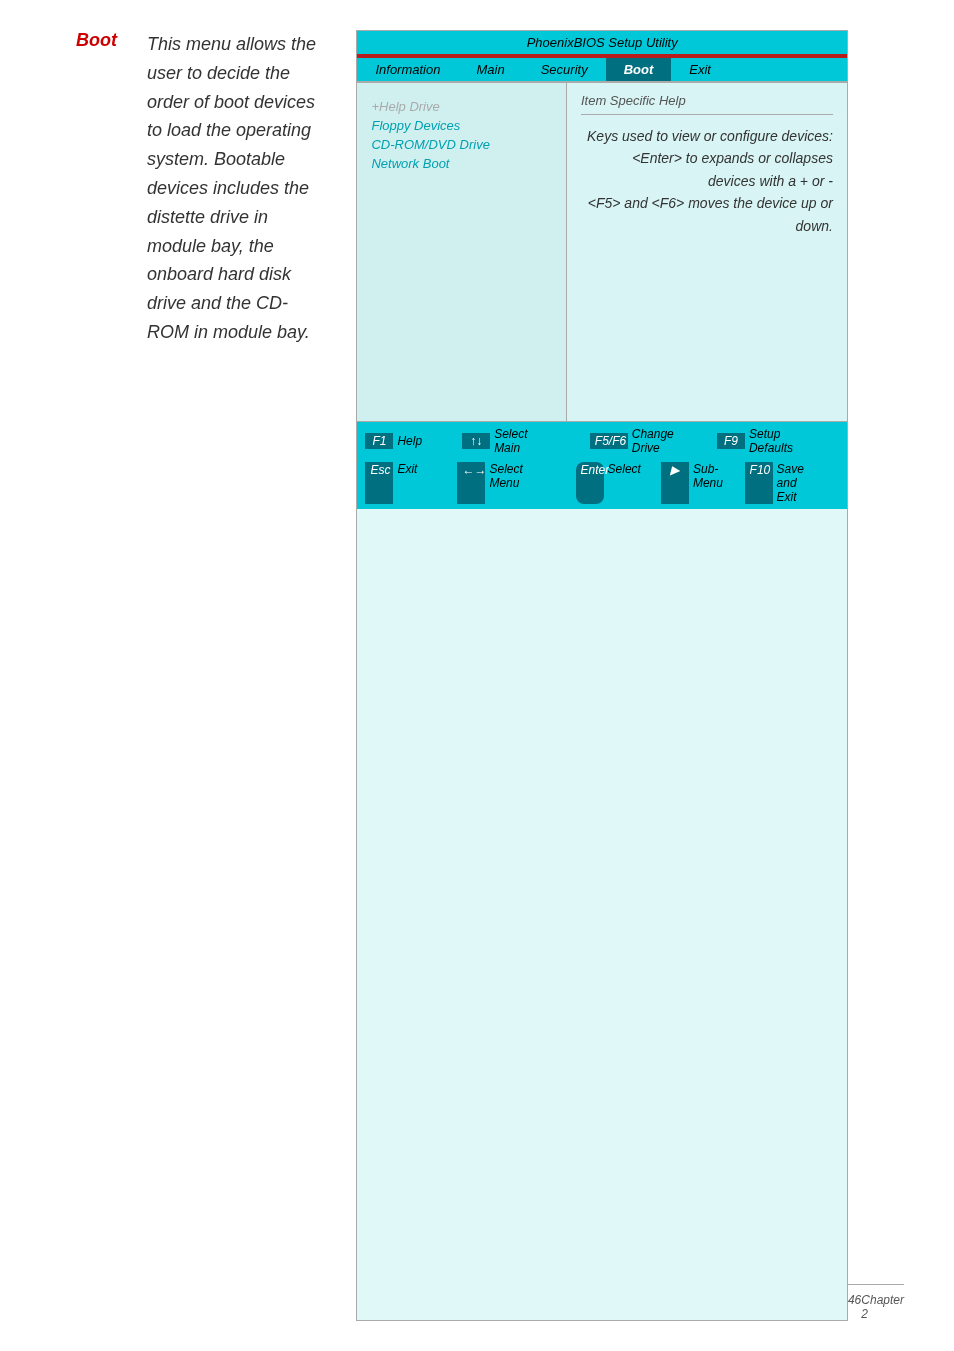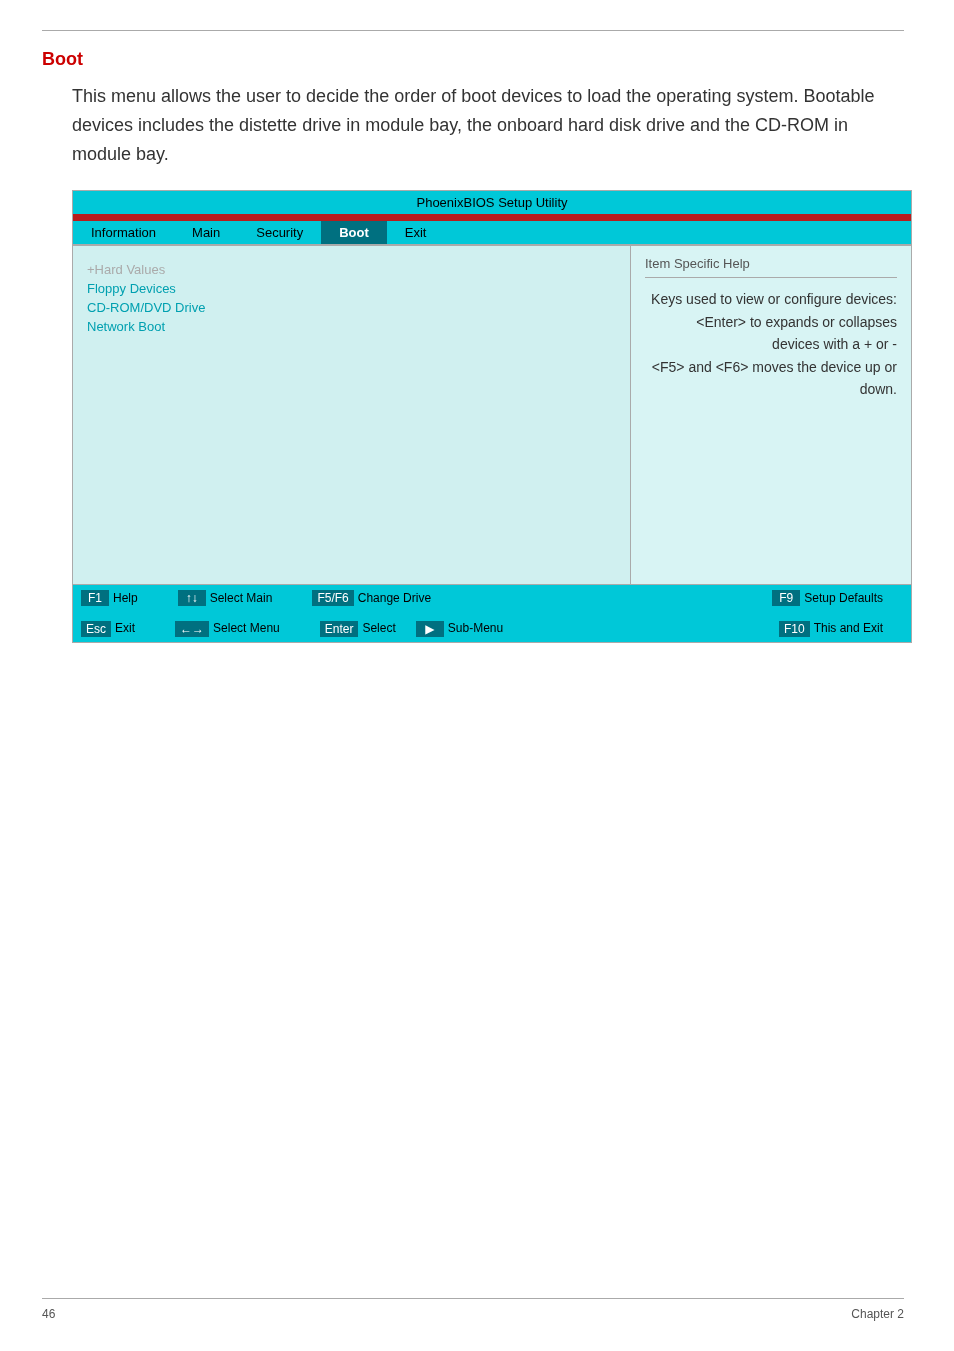--- a/index.html
+++ b/index.html
@@ -6,24 +6,25 @@
     body {
       background: #ffffff;
       font-family: Arial, Helvetica, sans-serif;
       font-size: 13px;
       color: #222;
       width: 954px;
       min-height: 1351px;
     }
 
     .page-wrapper {
-      padding: 30px 50px 30px 42px;
+      padding: 30px 50px 30px 76px;
       min-height: 1351px;
       display: flex;
-      flex-direction: column;
+      flex-direction: row;
+      font-style: italic;
     }
 
     .top-divider {
       border-top: 1px solid #aaa;
       margin-bottom: 18px;
     }
 
     .page-title {
       font-size: 18px;
       font-weight: bold;
@@ -53,21 +54,21 @@
       background: #00c8d8;
       text-align: center;
       padding: 4px 0;
       font-size: 13px;
       color: #000;
     }
 
     .bios-menu-bar {
       display: flex;
       background: #00c8d8;
-      border-top: 7px solid #b91c1c;
+      border-top: 4px solid #b91c1c;
     }
 
     .bios-menu-item {
       padding: 4px 18px;
       font-size: 13px;
       color: #000;
       cursor: pointer;
     }
 
     .bios-menu-item.selected-tab {
@@ -125,21 +126,21 @@
       text-align: right;
     }
 
     
     .bios-footer {
       background: #00c8d8;
       border-top: 1px solid #aaa;
       padding: 3px 8px;
       display: flex;
       flex-direction: column;
-      gap: 11px;
+      gap: 3px;
     }
 
     .footer-key {
       background: #007080;
       color: #fff;
       padding: 1px 5px;
       margin-right: 4px;
       font-size: 12px;
       min-width: 28px;
       text-align: center;
@@ -183,21 +184,21 @@
       <div class="bios-menu-item">Information</div>
       <div class="bios-menu-item">Main</div>
       <div class="bios-menu-item">Security</div>
       <div class="bios-menu-item selected-tab">Boot</div>
       <div class="bios-menu-item">Exit</div>
     </div>
 
     <div class="bios-body">
 
       <div class="bios-left">
-        <div class="bios-item hard-drive">+Hard Values</div>
+        <div class="bios-item hard-drive">+Help Drive</div>
         <div class="bios-item highlighted">Floppy Devices</div>
         <div class="bios-item highlighted">CD-ROM/DVD Drive</div>
         <div class="bios-item highlighted">Network Boot</div>
       </div>
 
       <div class="bios-right">
         <div class="item-specific-help">Item Specific Help</div>
         <div class="help-text">Keys used to view or configure devices:<br>&lt;Enter&gt; to expands or collapses devices with a + or -<br>&lt;F5&gt;  and &lt;F6&gt; moves the device up or down.</div>
       </div>
     </div>
@@ -213,26 +214,26 @@
         <span class="footer-label">Change Drive</span>
         <span class="footer-key" style="margin-left:auto;">F9</span>
         <span class="footer-label">Setup Defaults</span>
       </div>
 
       <div style="display:flex; padding: 2px 0;">
         <span class="footer-key">Esc</span>
         <span class="footer-label">Exit</span>
         <span class="footer-key" style="margin-left:20px;">←→</span>
         <span class="footer-label">Select Menu</span>
-        <span class="footer-key" style="margin-left:20px;">Enter</span>
+        <span class="footer-key" style="margin-left:28px;border-radius:8px;">Enter</span>
         <span class="footer-label">Select</span>
         <span class="footer-key">▶</span>
         <span class="footer-label">Sub-Menu</span>
         <span class="footer-key" style="margin-left:auto;">F10</span>
-        <span class="footer-label">This and Exit</span>
+        <span class="footer-label">Save and Exit</span>
       </div>
     </div>
   </div>
 
   <div class="bottom-spacer"></div>
 
   <div class="bottom-bar">
     <span>46</span>
     <span>Chapter 2</span>
   </div>

